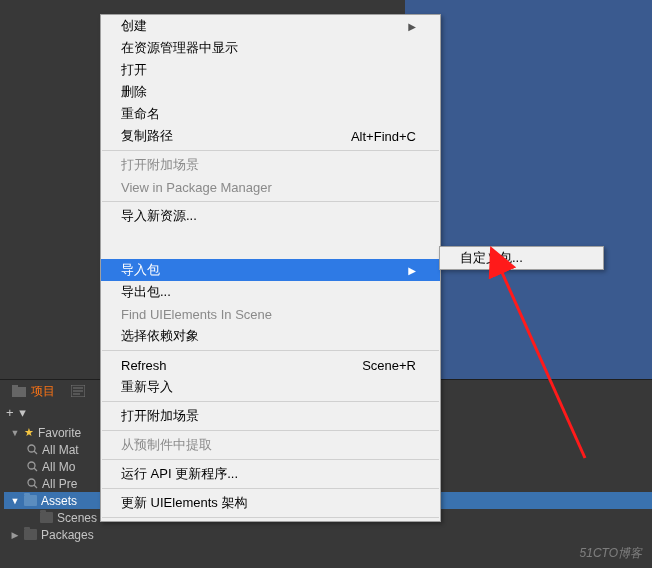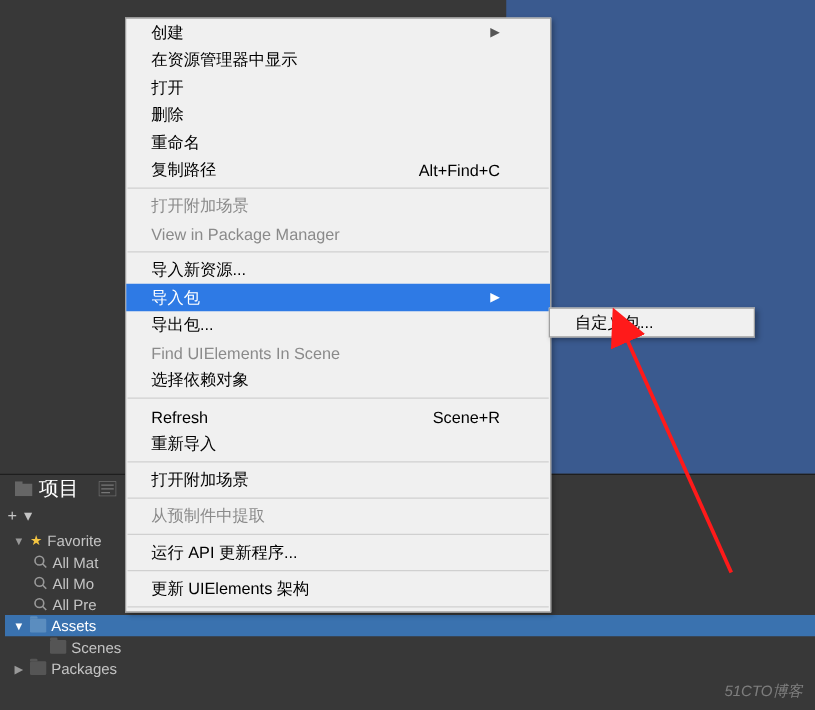--- a/index.html
+++ b/index.html
@@ -3,21 +3,21 @@
 <meta charset="utf-8">
 <style>
   * { margin: 0; padding: 0; box-sizing: border-box; font-family: "Segoe UI", "Microsoft YaHei", Arial, sans-serif; }
   body { width: 652px; height: 568px; background: #383838; overflow: hidden; position: relative; }
 
   .viewport-bg { position: absolute; top: 0; right: 0; width: 250px; height: 400px; background: #3a5a8f; }
   .dark-panel { position: absolute; top: 0; left: 0; width: 405px; height: 400px; background: #383838; }
 
   .project-panel { position: absolute; top: 379px; left: 0; width: 652px; height: 165px; background: #383838; border-top: 1px solid #1e1e1e; }
   .tool-row { display: flex; align-items: center; gap: 4px; padding: 2px 6px; height: 22px; }
-  .tab { display: flex; align-items: center; gap: 5px; font-size: 16px; color: #ffffff; padding: 0 6px; }
+  .tab { display: flex; align-items: center; gap: 5px; font-size: 12px; color: #f97316; padding: 0 6px; }
   .tab svg { flex: 0 0 auto; }
   .plus-row { padding: 0 6px; height: 20px; display: flex; align-items: center; }
   .plus-btn { color: #c4c4c4; font-size: 13px; letter-spacing: 1px; }
 
   .tree { padding: 2px 0 0 4px; font-size: 12px; color: #c4c4c4; }
   .tree-row { display: flex; align-items: center; height: 17px; padding-left: 6px; gap: 4px; }
   .tree-row.sel { background: #3a72af; color: #fff; }
   .tree-row .caret { width: 10px; text-align: center; font-size: 9px; color: #999; }
   .tree-row.sel .caret { color:#fff; }
   .star { color: #f4c542; font-size: 11px; }
@@ -25,23 +25,23 @@
   .folder-ico { width: 13px; height: 11px; background: #555; border-radius: 1px; position: relative; }
   .folder-ico::before { content: ""; position: absolute; top: -2px; left: 0; width: 6px; height: 2px; background: #555; border-radius: 1px 1px 0 0; }
   .folder-ico.blue { background:#5b8dbf;} .folder-ico.blue::before{background:#5b8dbf;}
   .indent1 { padding-left: 22px; }
   .indent2 { padding-left: 36px; }
 
   .watermark { position: absolute; bottom: 6px; right: 10px; font-size: 12px; color: rgba(255,255,255,0.35); font-style: italic; }
 
   
   .ctx-menu { position: absolute; top: 14px; left: 100px; width: 341px; background: #f0f0f0; border: 1px solid #a0a0a0; box-shadow: 2px 2px 4px rgba(0,0,0,0.3); font-size: 13px; color: #000; z-index: 50; }
-  .ctx-item { display: flex; justify-content: space-between; align-items: center; height: 22px; padding: 0 40px 0 20px; white-space: nowrap; }
+  .ctx-item { display: flex; justify-content: space-between; align-items: center; height: 22px; padding: 0 24px 0 20px; white-space: nowrap; }
   .ctx-item.disabled { color: #8a8a8a; }
-  .ctx-item.hover { background: #2e7ae5; color: #fff; }
+  .ctx-item.hover { background: #2e7ae5; color: #fff; margin-top: 32px; }
   .ctx-item .arrow { font-size: 10px; color: #555; }
   .ctx-item.hover .arrow { color: #fff; }
   .ctx-sep { height: 1px; background: #d0d0d0; margin: 3px 1px; }
 
   .sub-menu { position: absolute; top: 246px; left: 439px; width: 165px; background: #f0f0f0; border: 1px solid #a0a0a0; box-shadow: 2px 2px 4px rgba(0,0,0,0.3); font-size: 13px; color: #000; z-index: 51; }
   .sub-item { height: 22px; padding: 0 11px 0 20px; display: flex; align-items: center; }
 
   
   .red-arrow { position: absolute; z-index: 60; top: 258px; left: 455px; width: 150px; height: 205px; pointer-events:none;}
   .red-arrow svg { width: 100%; height: 100%; overflow: visible;}

